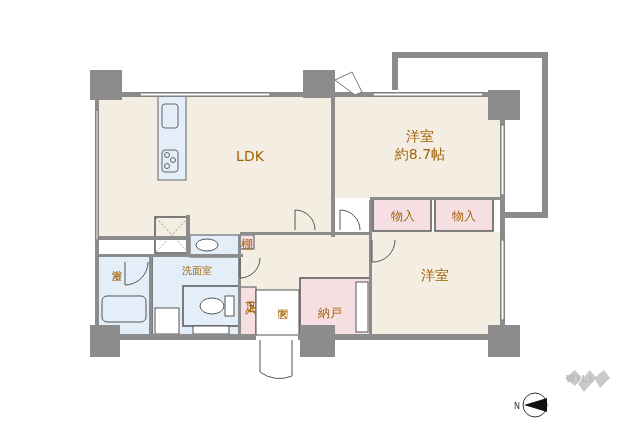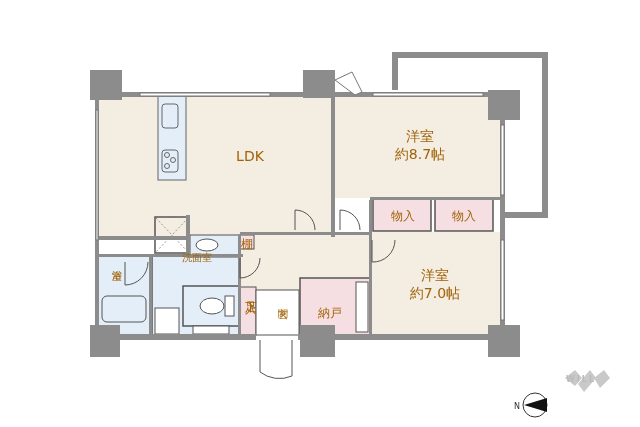--- a/index.html
+++ b/index.html
@@ -148,25 +148,24 @@
   <div>LDK</div>
 </div>
 
 <div class="lbl big" style="left:385px;top:128px;width:70px;">
   <div>洋室</div>
   <div>約8.7帖</div>
 </div>
 
 <div class="lbl big" style="left:400px;top:267px;width:70px;">
   <div>洋室</div>
-  <div>約7.0帖</div>
 </div>
 
 <div class="lbl tiny" style="left:383px;top:209px;width:40px;">物入</div>
 <div class="lbl tiny" style="left:444px;top:209px;width:40px;">物入</div>
 <div class="lbl tiny" style="left:313px;top:306px;width:34px;">納戸</div>
 <div class="lbl small vert" style="left:110px;top:262px;">浴室</div>
-<div class="lbl small" style="left:172px;top:252px;width:50px;">洗面室</div>
+<div class="lbl small" style="left:172px;top:265px;width:50px;">洗面室</div>
 <div class="lbl small vert" style="left:276px;top:301px;">玄関</div>
 <div class="lbl tiny vert" style="left:243px;top:292px;">下足入</div>
 <div class="lbl tiny" style="left:240px;top:237px;width:14px;">棚</div>
 
 <div class="logo-text">WILL</div>
 
 </body></html>

